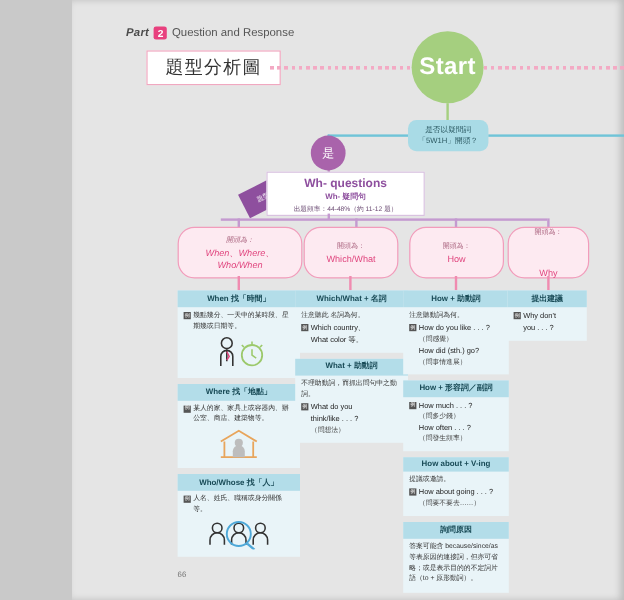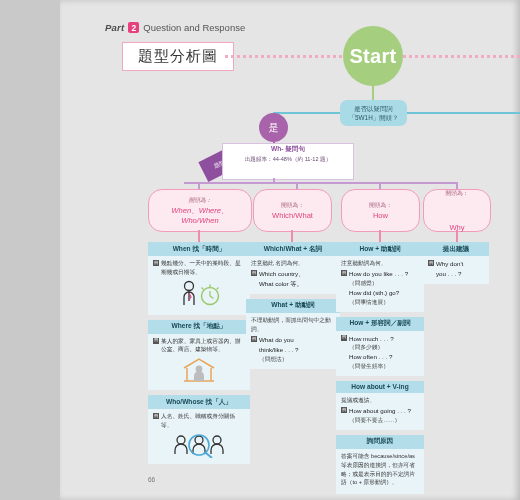--- a/index.html
+++ b/index.html
@@ -132,20 +132,21 @@
   </div>
   <div class="ln" id="c-q1-right"></div>
   <div class="ln" id="c-q1-left"></div>
   <div class="ln" id="c-left-down"></div>
 
   <div id="yes">是</div>
   <div id="c-yes-card"></div>
 
   <div id="ribbon">題型 1</div>
   <div id="mainCard">
+    <div class="t1">Wh- questions</div>
     <div class="t2">Wh- 疑問句</div>
     <div class="t3">出題頻率：44-48%（約 11-12 題）</div>
   </div>
 
   <div class="pl" id="bus-down"></div>
   <div class="pl" id="bus-h"></div>
   <div class="pl" id="bus-1"></div>
   <div class="pl" id="bus-2"></div>
   <div class="pl" id="bus-3"></div>
   <div class="pl" id="bus-4"></div>

